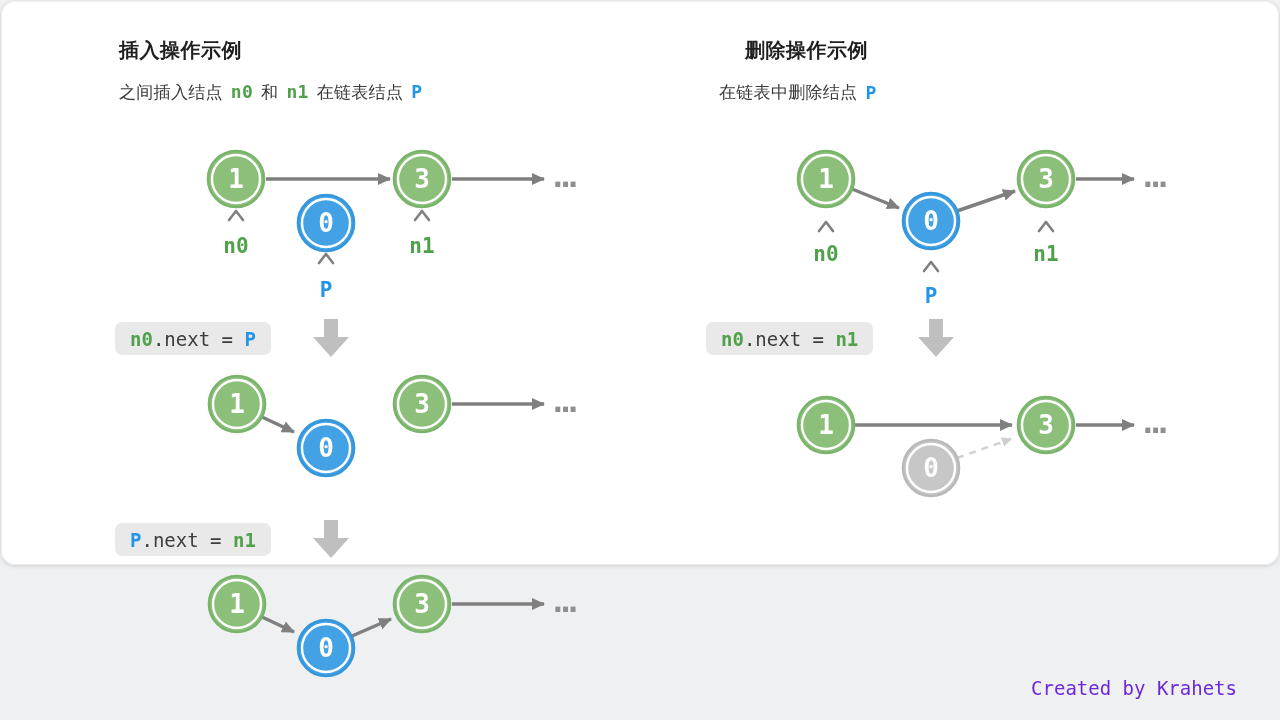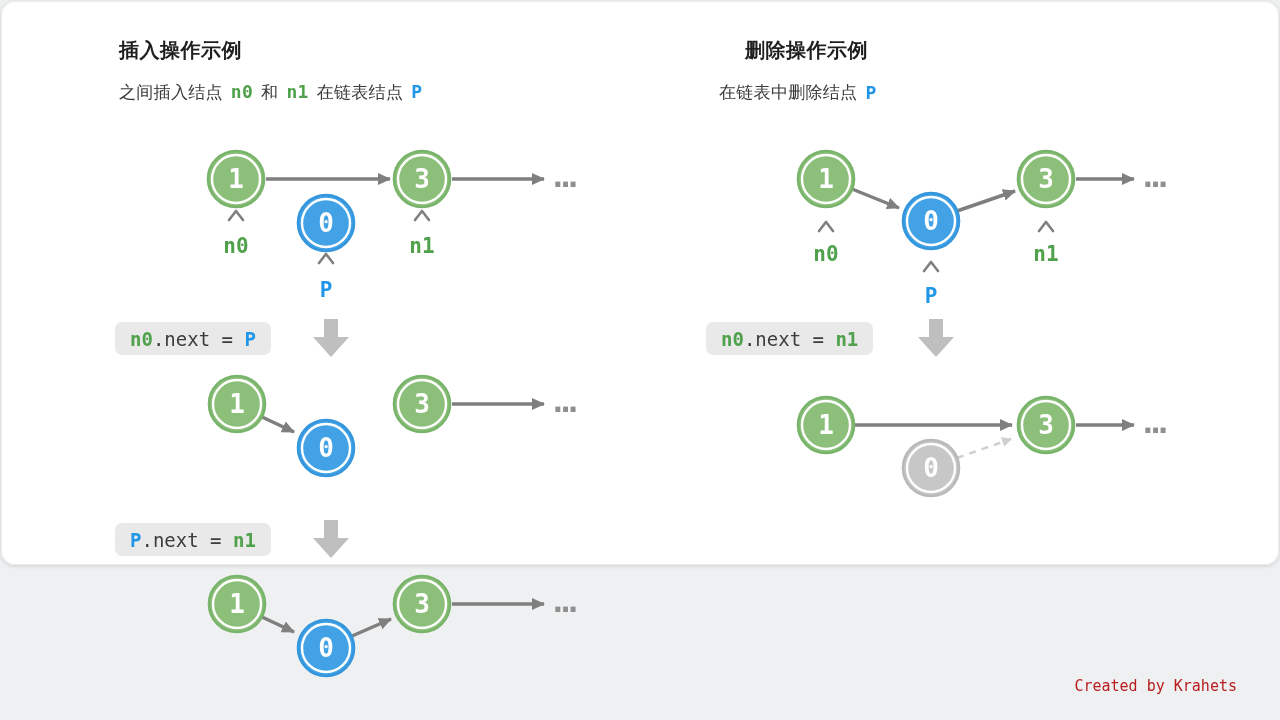--- a/index.html
+++ b/index.html
@@ -10,21 +10,21 @@
   .subtitle{position:absolute;font-size:17px;color:#3a3a3a;display:flex;align-items:baseline;gap:8px;letter-spacing:0.3px;}
   .tok{font-family:"DejaVu Sans Mono",monospace;font-weight:bold;font-size:18px;}
   .tok.green{color:#4fa14b;}
   .tok.blue{color:#2196e8;}
   .codebox{position:absolute;height:33px;background:#e9e9e9;border-radius:7px;display:inline-flex;
            align-items:center;padding:0 15px;font-family:"DejaVu Sans Mono",monospace;font-size:19px;color:#3c3c3c;}
   .codebox .lhs,.codebox .rhs{font-weight:bold;}
   .codebox .green{color:#4fa14b;}
   .codebox .blue{color:#2196e8;}
   .watermark{position:absolute;right:42px;top:676px;font-family:"DejaVu Sans Mono",monospace;
-             font-size:15px;color:#b91c1c;}
+             font-size:19px;color:#6d28d9;}
   svg.diagram{position:absolute;left:0;top:0;width:1280px;height:720px;}
   svg .node-digit{font-family:"DejaVu Sans Mono",monospace;font-weight:bold;font-size:26px;fill:#ffffff;text-anchor:middle;}
   svg .node-label-green{font-family:"DejaVu Sans Mono",monospace;font-weight:bold;font-size:21px;fill:#4fa14b;text-anchor:middle;}
   svg .node-label-blue{font-family:"DejaVu Sans Mono",monospace;font-weight:bold;font-size:21px;fill:#2196e8;text-anchor:middle;}
   svg .ellipsis-text{font-family:"DejaVu Sans",sans-serif;font-weight:bold;font-size:28px;fill:#8f8f8f;text-anchor:middle;letter-spacing:-3px;}
   svg .arrow{stroke:#7f7f7f;stroke-width:3.5;fill:none;}
   svg .arrow-dashed{stroke:#d0d0d0;stroke-width:2.5;fill:none;stroke-dasharray:7 6;}
   svg .caret{stroke:#7f7f7f;stroke-width:2.6;fill:none;stroke-linecap:round;stroke-linejoin:round;}
   svg .gfill{fill:#8cbf7a;stroke:#79b46b;stroke-width:2.6;}
   svg .bfill{fill:#42a2e5;stroke:#3496dc;stroke-width:2.6;}

